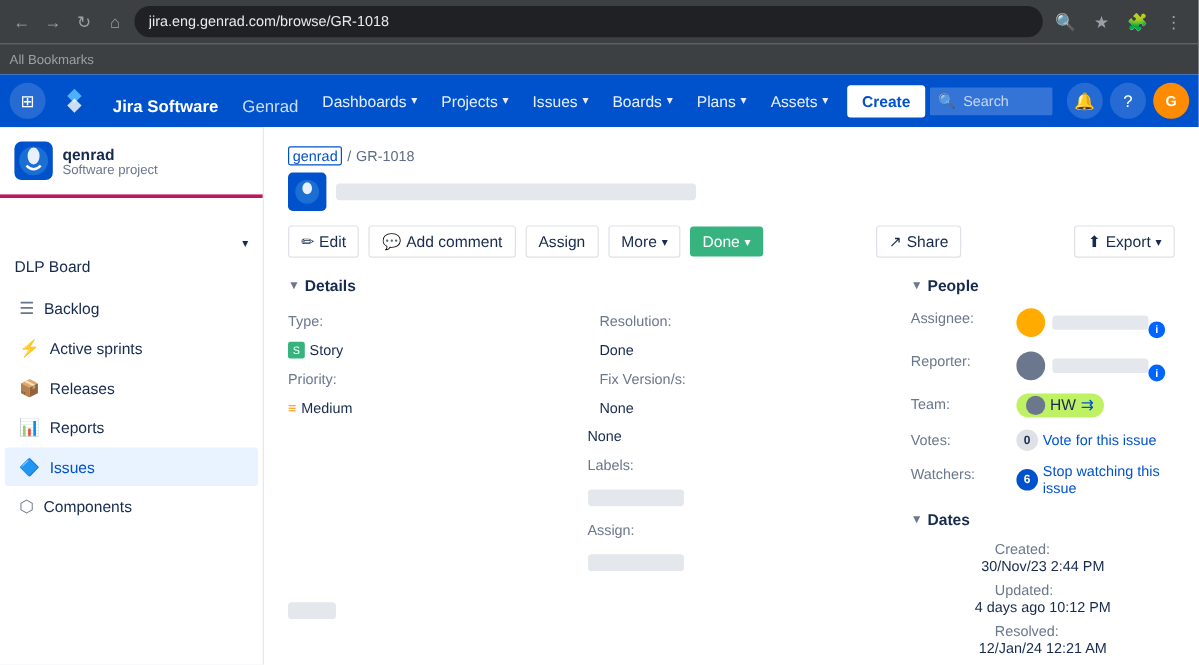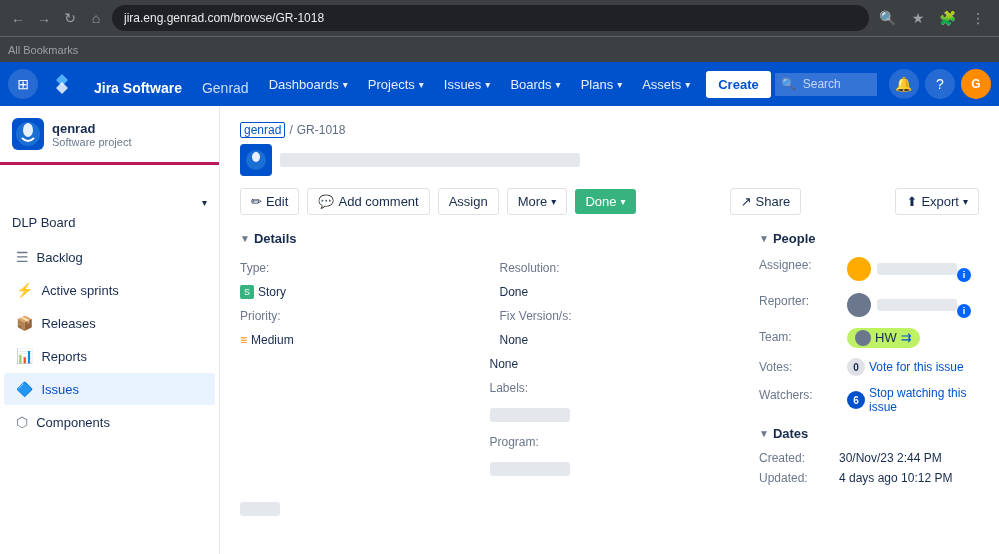--- a/index.html
+++ b/index.html
@@ -355,21 +355,21 @@
     .vote-link { color: #0052cc; font-size: 12px; cursor: pointer; }
     .watch-badge {
       width: 18px; height: 18px; background: #0052cc; border-radius: 50%;
       display: flex; align-items: center; justify-content: center;
       color: white; font-size: 10px; font-weight: 700; flex-shrink: 0;
     }
     .watch-link { color: #0052cc; font-size: 12px; cursor: pointer; }
 
     
     .dates-section { margin-top: 8px; }
-    .date-row { display: flex; align-items: center; margin-bottom: 6px; }
+    .date-row { display: flex; align-items: center; margin-bottom: 6px; flex-direction: column; }
     .date-label { font-size: 12px; color: #6b778c; width: 80px; flex-shrink: 0; }
     .date-value { font-size: 12px; color: #172b4d; }
 
     .chevron { font-size: 10px; }
   </style>
 </head>
 <body>
 
 <div class="browser-bar">
   <button class="browser-nav-btn">←</button>
@@ -566,21 +566,21 @@
             <div class="detail-value">None</div>
             <div class="detail-value"></div>
 
             <div class="detail-label">Labels:</div>
             <div class="detail-label"></div>
             <div class="detail-value">
               <div class="detail-value blurred"></div>
             </div>
             <div class="detail-value"></div>
 
-            <div class="detail-label">Program:</div>
+            <div class="detail-label">Assign:</div>
             <div class="detail-label"></div>
             <div class="detail-value">
               <div class="detail-value blurred"></div>
             </div>
             <div class="detail-value"></div>
 
             <div class="detail-label"></div>
             <div class="detail-value">
               <div class="detail-value blurred-sm"></div>
             </div>
@@ -650,18 +650,22 @@
             <span>Dates</span>
           </div>
           <div class="date-row">
             <span class="date-label">Created:</span>
             <span class="date-value">30/Nov/23 2:44 PM</span>
           </div>
           <div class="date-row">
             <span class="date-label">Updated:</span>
             <span class="date-value">4 days ago 10:12 PM</span>
           </div>
+          <div class="date-row">
+            <span class="date-label">Resolved:</span>
+            <span class="date-value">12/Jan/24 12:21 AM</span>
+          </div>
         </div>
 
       </div>
     </div>
   </div>
 </div>
 
 </body></html>

